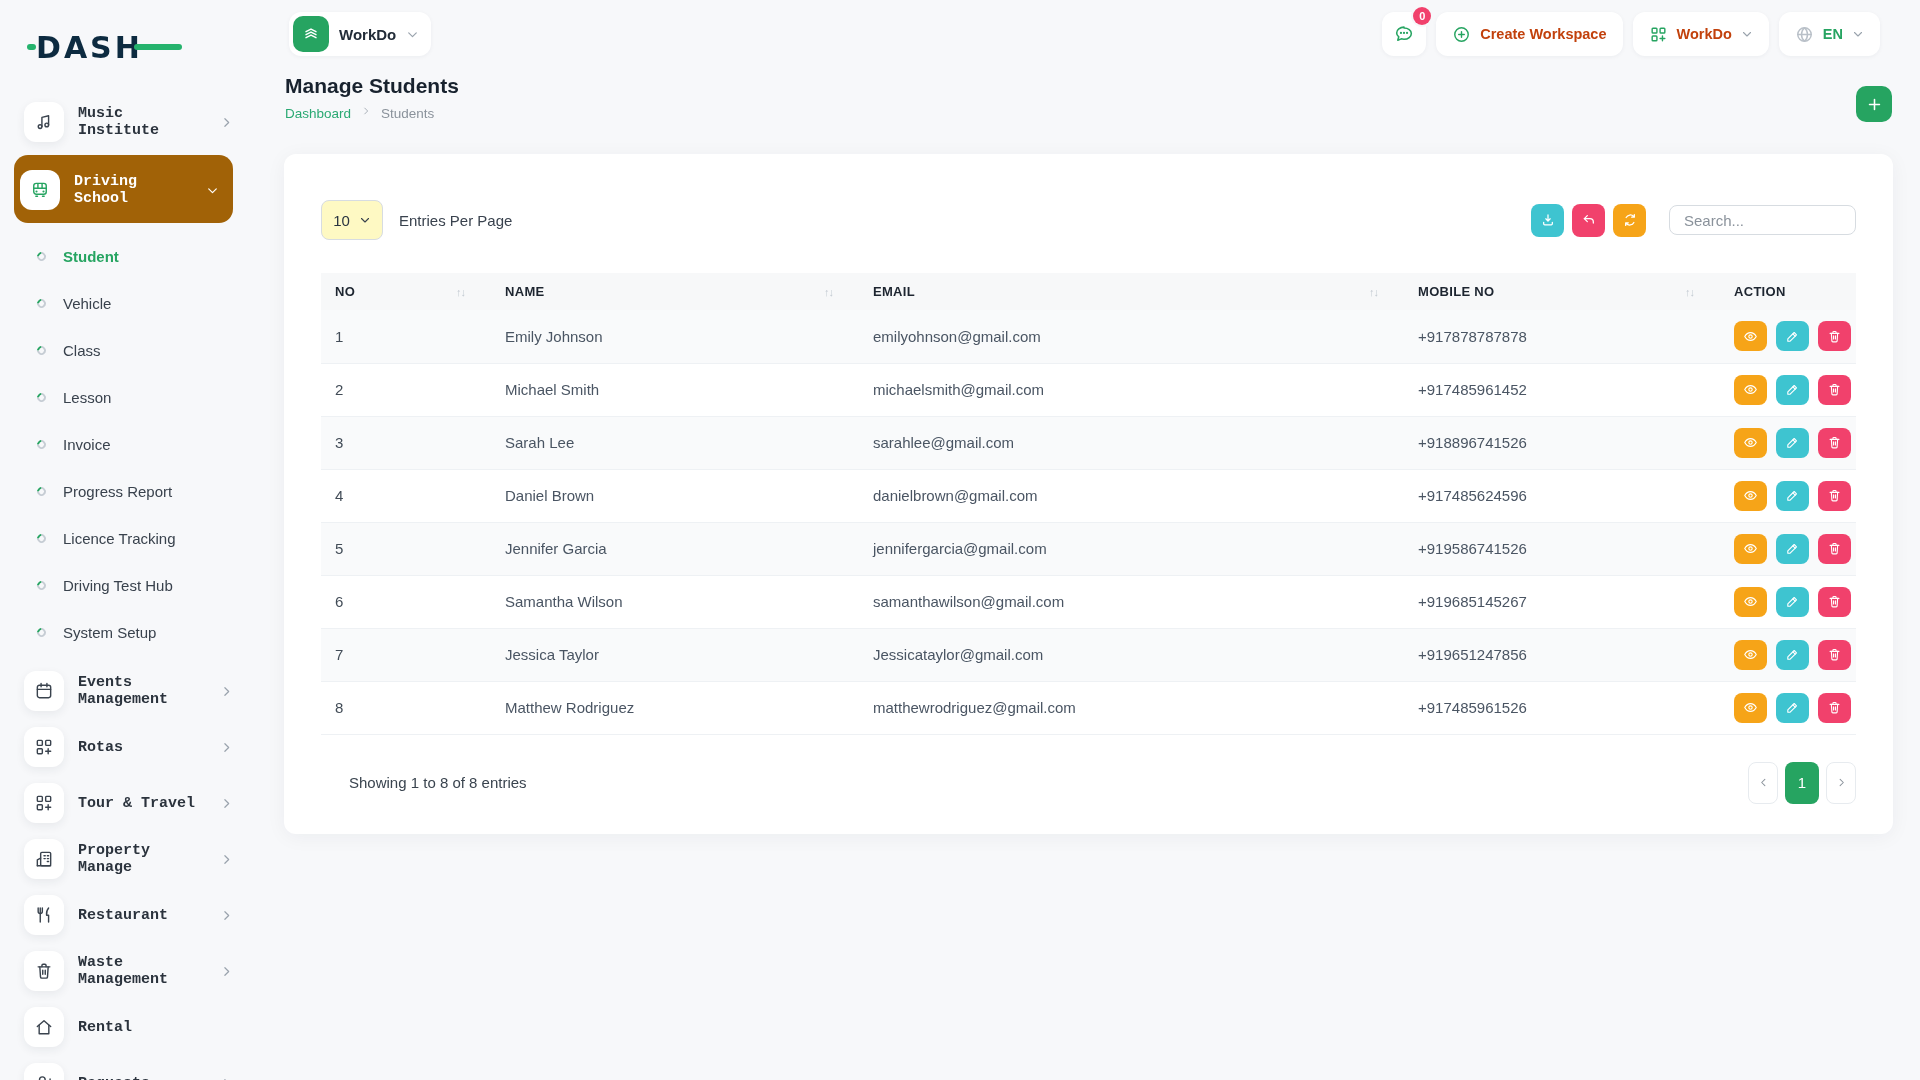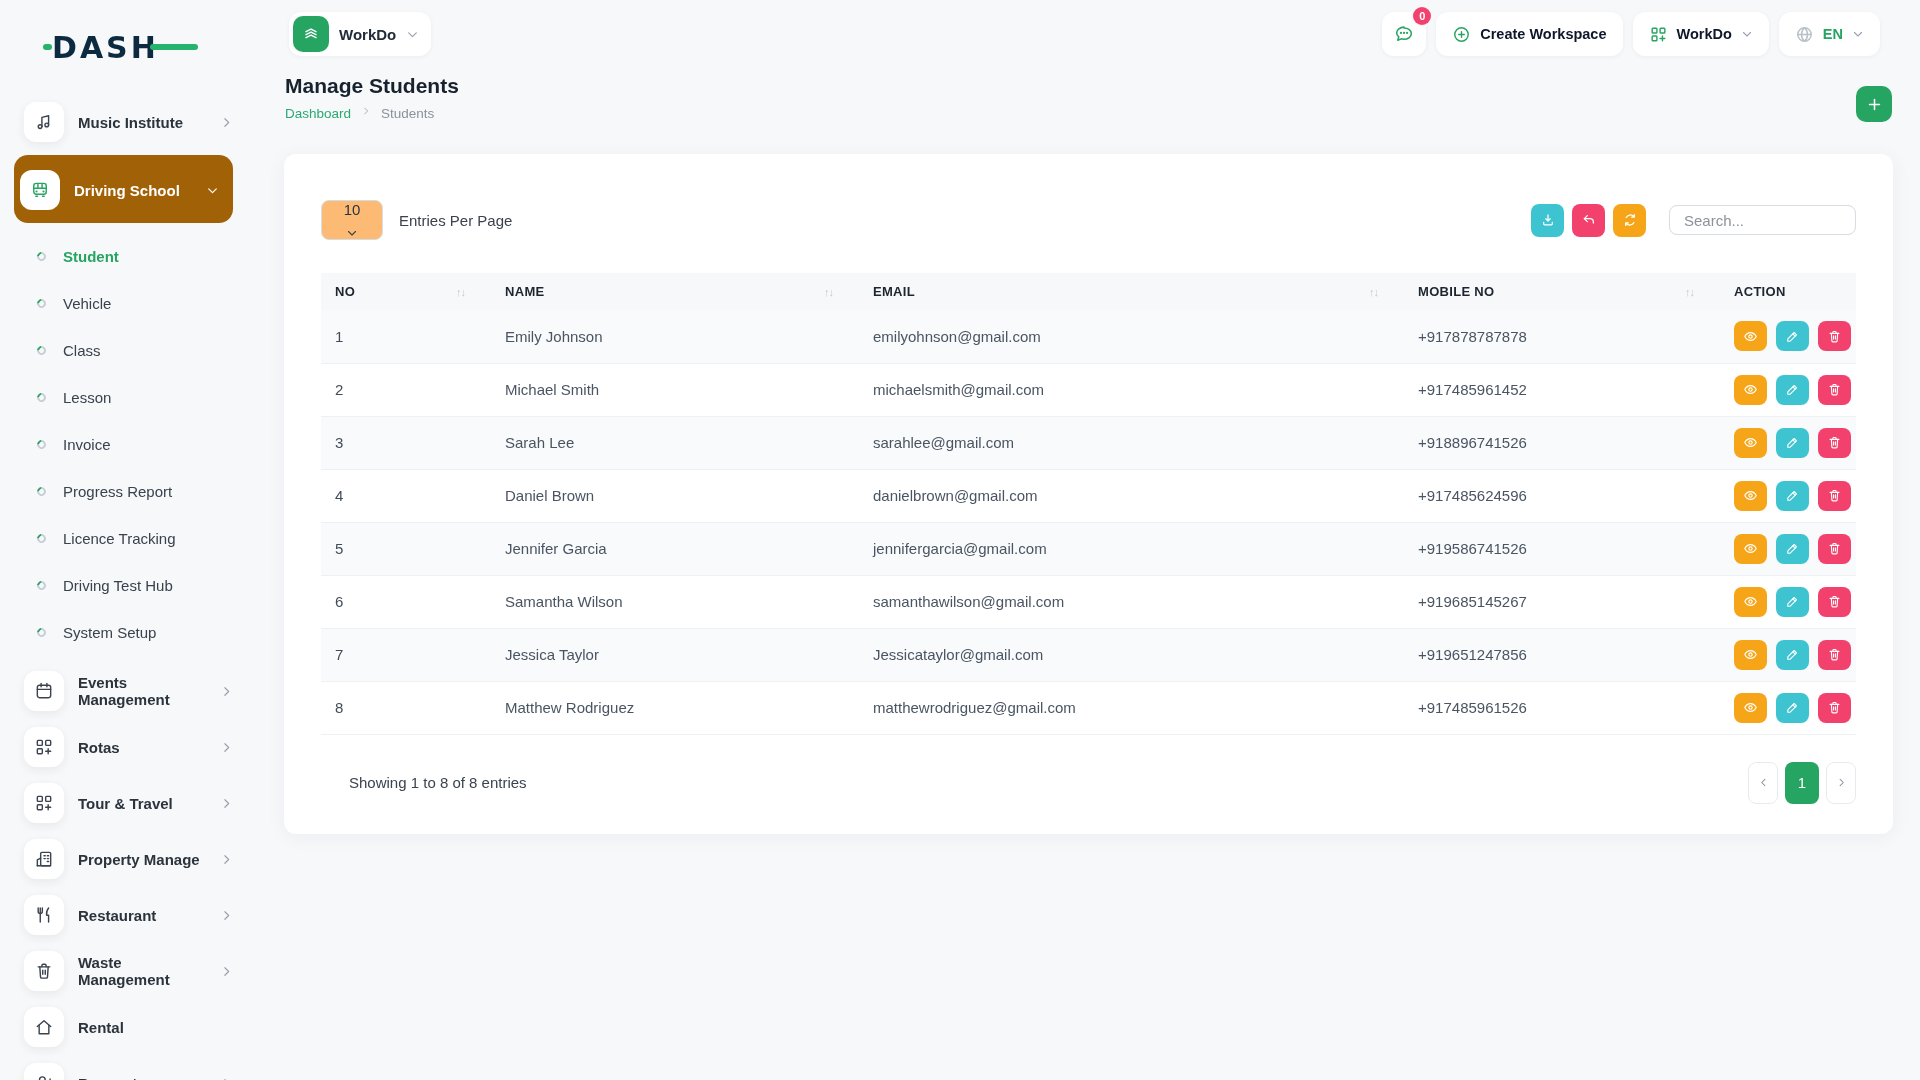--- a/index.html
+++ b/index.html
@@ -5,28 +5,28 @@
   * { margin:0; padding:0; box-sizing:border-box; }
   html,body { width:1920px; height:1080px; overflow:hidden; }
   body {
     font-family:"Liberation Sans","DejaVu Sans",sans-serif;
     background:#f7f8fa; color:#2a3440; display:flex;
   }
   svg { display:block; }
 
   
   .sidebar { width:245px; flex:0 0 245px; padding:22px 12px 0 18px; }
-  .logo { margin:8px 0 34px 34px; position:relative; width:130px; }
+  .logo { margin:8px 0 34px 18px; position:relative; width:130px; }
   .logo-text {
     font-size:30px; font-weight:800; letter-spacing:3px; color:#0d2b40;
     font-family:"DejaVu Sans","Liberation Sans",sans-serif;
   }
   .logo-dot { position:absolute; left:-9px; top:14px; width:9px; height:6px; border-radius:3px; background:#25b36d; }
   .logo-bar { position:absolute; right:-16px; top:14px; width:48px; height:6px; border-radius:3px; background:#25b36d; }
-  .side-item { display:flex; align-items:center; gap:14px; height:46px; margin-bottom:10px; padding-left:6px; cursor:pointer; }
+  .side-item { display:flex; align-items:center; gap:14px; height:46px; margin-bottom:10px; padding-left:6px; cursor:pointer;font-family:Liberation Mono, monospace; }
   .tile {
     width:40px; height:40px; border-radius:12px; background:#fff; flex:0 0 40px;
     display:flex; align-items:center; justify-content:center; color:#3a434e;
     box-shadow:0 3px 10px rgba(30,40,60,.07);
   }
   .tile svg { width:20px; height:20px; stroke:currentColor; fill:none; stroke-width:1.7; stroke-linecap:round; stroke-linejoin:round; }
   .side-label { flex:1; font-size:15px; font-weight:600; color:#2b333d; }
   .chev { color:#9aa3ad; }
   .chev svg { width:13px; height:13px; stroke:currentColor; fill:none; stroke-width:2.2; stroke-linecap:round; stroke-linejoin:round; }
   .chev.down svg { transform:rotate(90deg); }
@@ -51,21 +51,21 @@
   .top-right { margin-left:auto; display:flex; gap:10px; }
   .icon-btn { width:44px; height:44px; display:flex; align-items:center; justify-content:center; position:relative; color:#26a461; cursor:pointer; }
   .icon-btn svg { width:22px; height:22px; stroke:currentColor; fill:none; stroke-width:1.7; stroke-linecap:round; stroke-linejoin:round; }
   .badge {
     position:absolute; top:-5px; right:-5px; min-width:18px; height:18px; border-radius:9px;
     background:#f1416c; color:#fff; font-size:11px; font-weight:700;
     display:flex; align-items:center; justify-content:center; padding:0 4px;
     box-shadow:0 0 0 2px #f7f8fa;
   }
   .pill { display:flex; align-items:center; gap:9px; height:44px; padding:0 16px; cursor:pointer; }
-  .pill .p-label { font-size:14.5px; font-weight:600; color:#0f172a; }
+  .pill .p-label { font-size:14.5px; font-weight:600; color:#c2410c; }
   .pill .p-icon { color:#26a461; }
   .pill .p-icon svg { width:19px; height:19px; stroke:currentColor; fill:none; stroke-width:1.8; stroke-linecap:round; stroke-linejoin:round; }
   .pill .p-chev { color:#9aa3ad; }
   .pill .p-chev svg { width:12px; height:12px; transform:rotate(90deg); stroke:currentColor; fill:none; stroke-width:2.2; stroke-linecap:round; stroke-linejoin:round; }
   .globe { color:#b9c0c8 !important; }
   .lang { color:#26a461 !important; font-size:14.5px; font-weight:700; }
 
   .page-head { display:flex; align-items:flex-start; padding:18px 28px 0 40px; }
   .page-title { font-size:21px; font-weight:700; color:#18222e; }
   .breadcrumb { display:flex; align-items:flex-start; gap:10px; margin-top:8px; font-size:13.5px; }
@@ -75,21 +75,21 @@
   .bc-current { color:#8a929b; }
   .add-btn {
     margin-left:auto; margin-top:12px; width:36px; height:36px; border-radius:10px; border:none;
     background:#26a461; color:#fff; display:flex; align-items:center; justify-content:center; cursor:pointer;
   }
   .add-btn svg { width:17px; height:17px; stroke:#fff; fill:none; stroke-width:2.2; stroke-linecap:round; }
 
   
   .card { margin:32px 27px 0 39px; background:#fff; border-radius:12px; padding:46px 37px 30px; box-shadow:0 3px 20px rgba(25,35,50,.05); }
   .controls { display:flex; align-items:center; }
-  .select-box { width:62px; height:40px; border:1px solid #d7dce1; border-radius:8px; background:#fdba74; display:flex; align-items:center; justify-content:center; gap:9px; font-size:15px; color:#2a3440; cursor:pointer;flex-direction:column; }
+  .select-box { width:62px; height:40px; border:1px solid #d7dce1; border-radius:8px; background:#fef9c3; display:flex; align-items:center; justify-content:center; gap:9px; font-size:15px; color:#2a3440; cursor:pointer; }
   .select-box svg { width:12px; height:12px; transform:rotate(90deg); stroke:#39424d; fill:none; stroke-width:2.2; stroke-linecap:round; stroke-linejoin:round; }
   .entries-label { margin-left:16px; font-size:15px; color:#39424e; }
   .controls-right { margin-left:auto; display:flex; align-items:center; gap:8px; }
   .sq-btn { width:33px; height:33px; border:none; border-radius:8px; display:flex; align-items:center; justify-content:center; color:#fff; cursor:pointer; }
   .sq-btn svg { width:16px; height:16px; stroke:#fff; fill:none; stroke-width:1.9; stroke-linecap:round; stroke-linejoin:round; }
   .btn-teal { background:#3ec4d0; }
   .btn-pink { background:#f1416c; }
   .btn-orange { background:#f6a418; }
   .search-input {
     width:187px; height:30px; margin-left:15px; border:1px solid #d7dce1; border-radius:8px;

